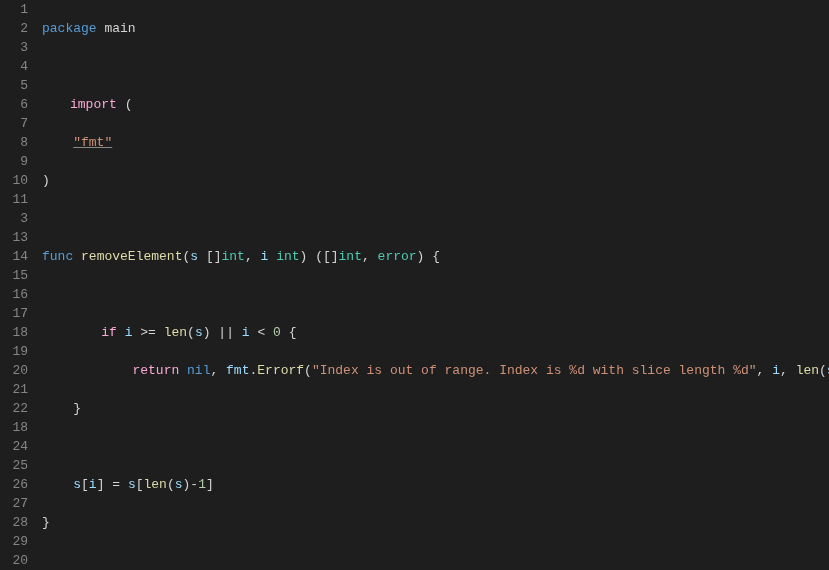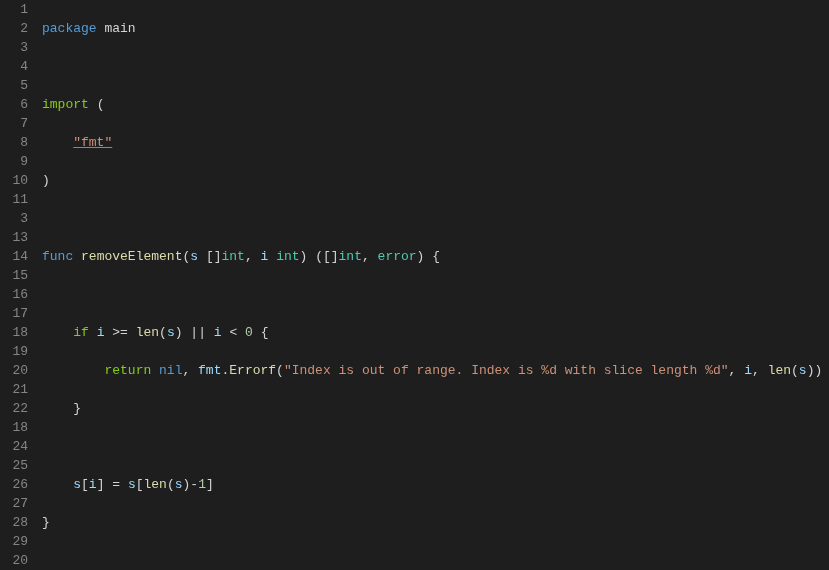--- a/index.html
+++ b/index.html
@@ -23,21 +23,21 @@
     flex-shrink: 0;
   }
   .gutter div { height: 19px; }
   .code {
     flex: 1;
     white-space: pre;
     padding-left: 4px;
   }
   .line { height: 19px; }
   .kw { color: #569cd6; }
-  .ctrl { color: #84cc16; }
+  .ctrl { color: #f9a8d4; margin-left: 28px; }
   .ident { color: #d4d4d4; }
   .func { color: #dcdcaa; }
   .type { color: #4ec9b0; margin-top: 8px; }
   .var { color: #9cdcfe; }
   .str { color: #ce9178; }
   .num { color: #b5cea8; }
   .punct { color: #d4d4d4; }
   .const { color: #569cd6; }
   .underline { text-decoration: underline; text-decoration-color: #888; }
 </style>

